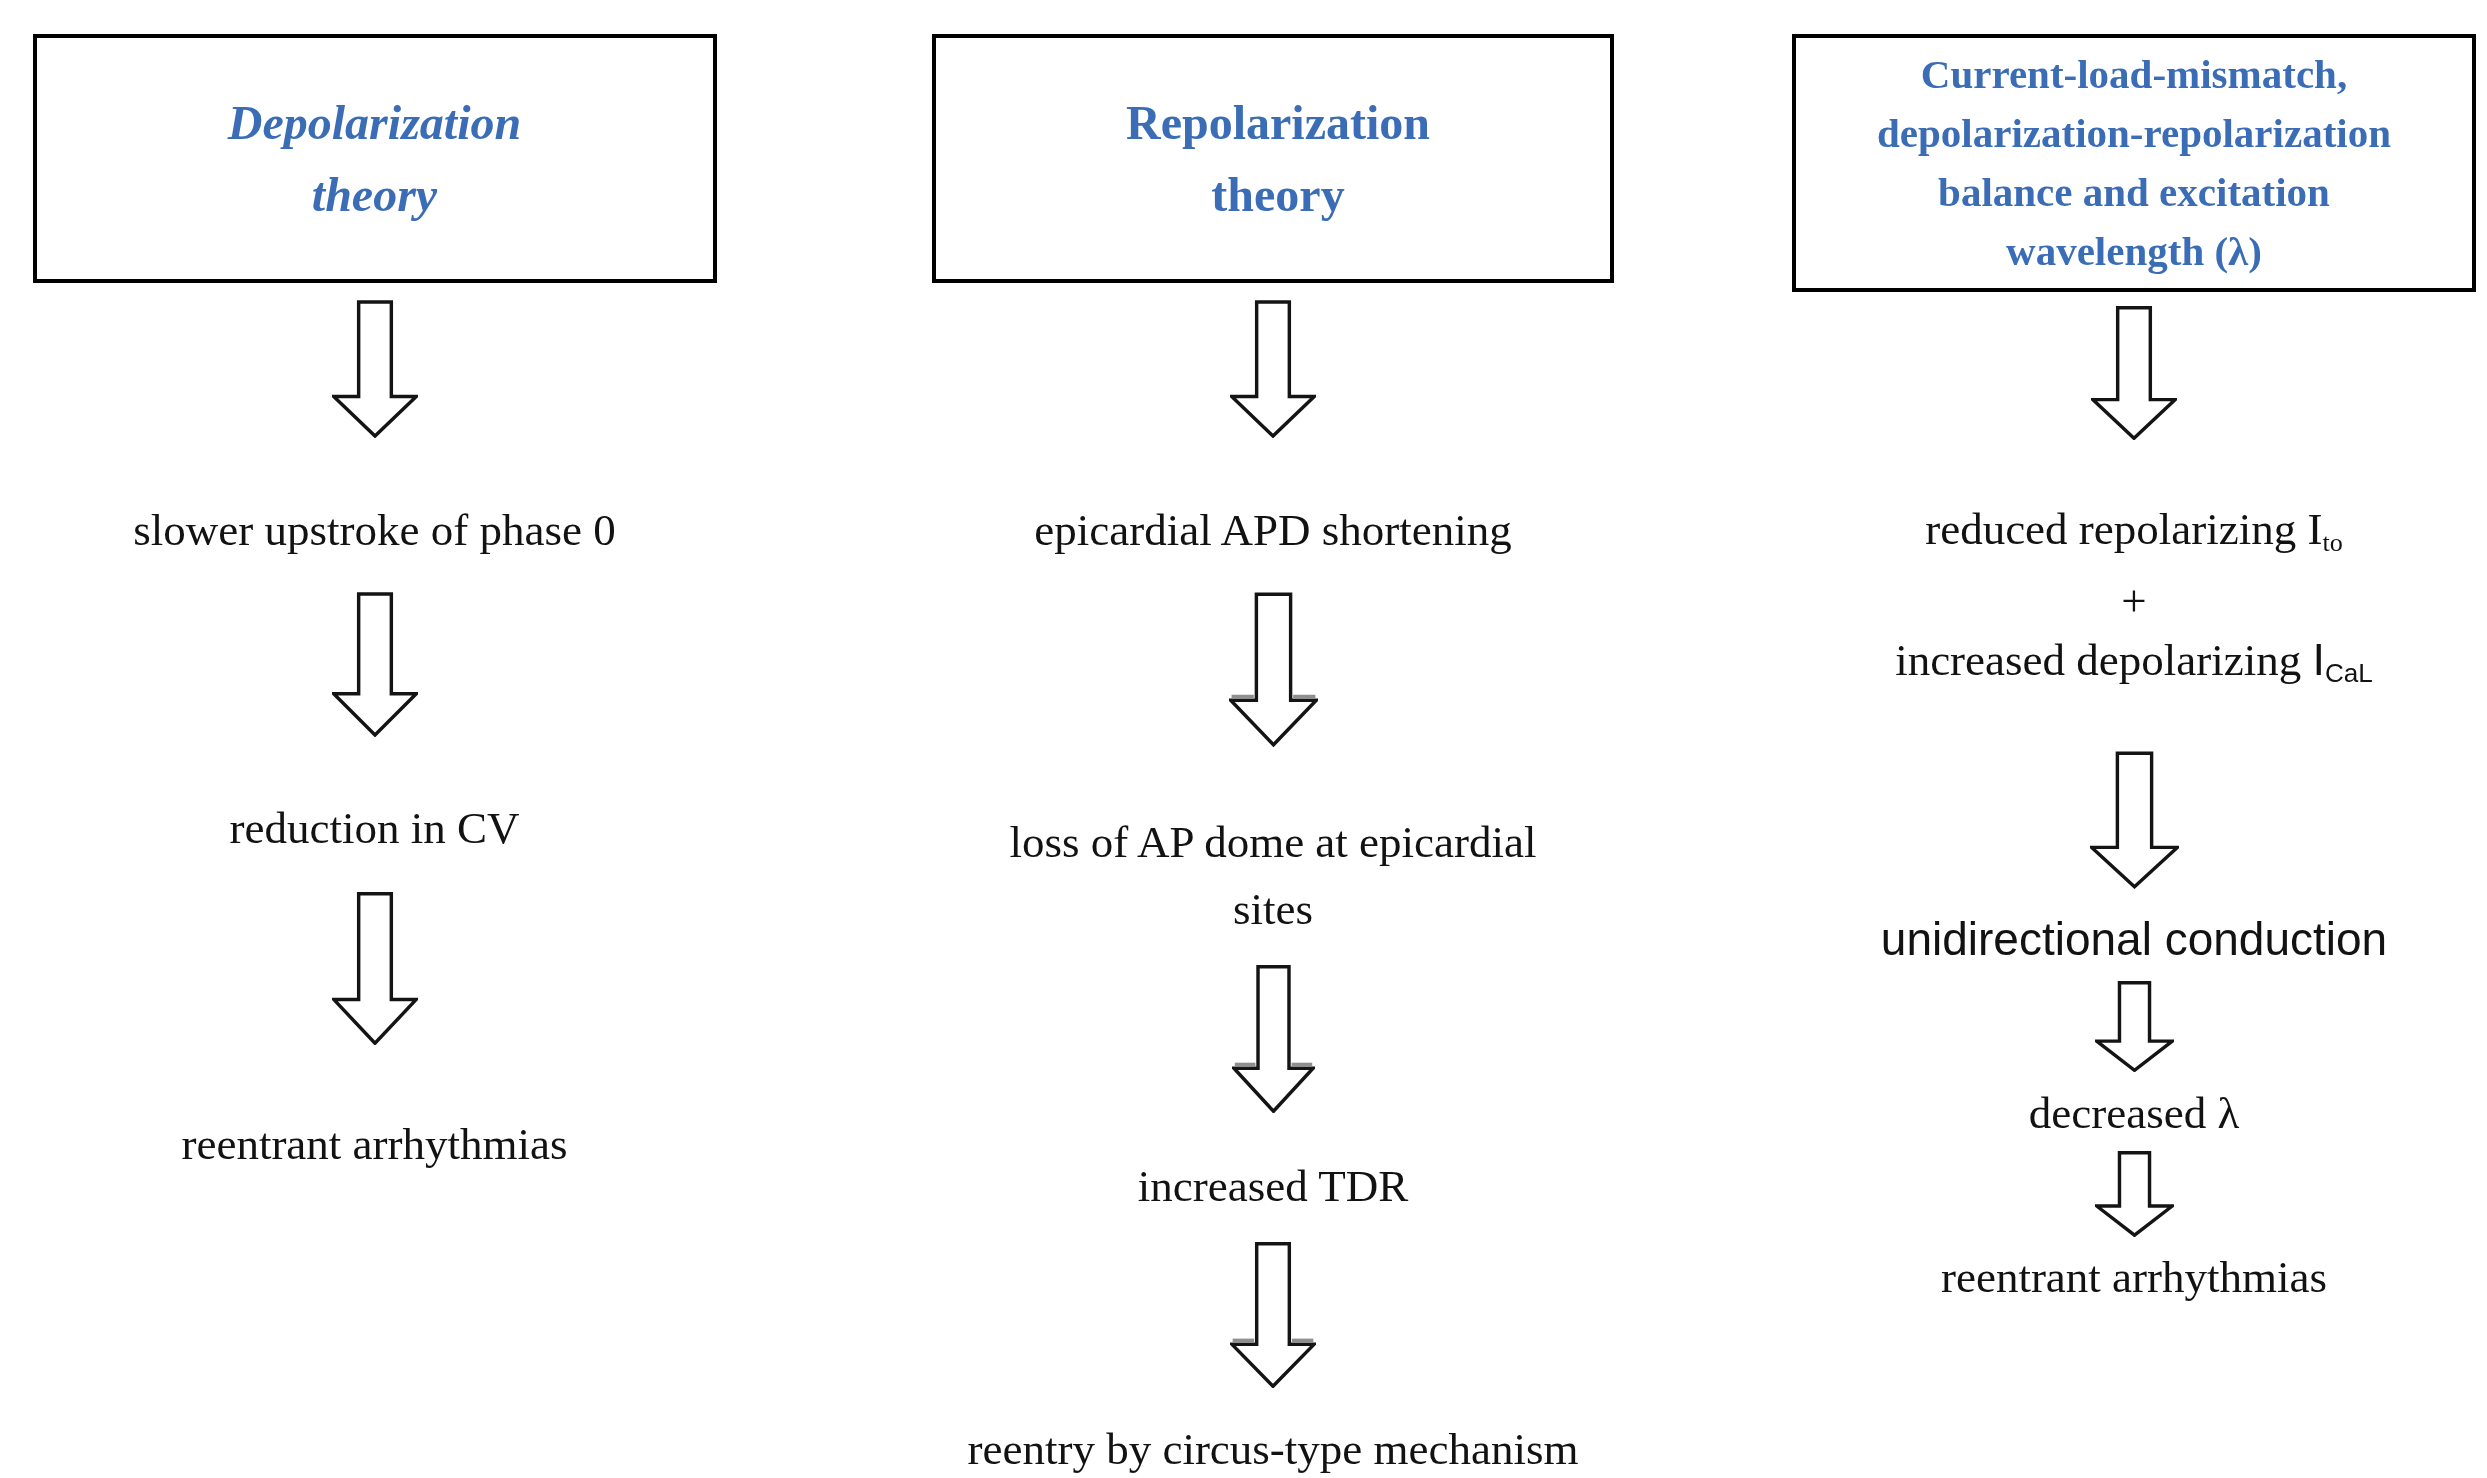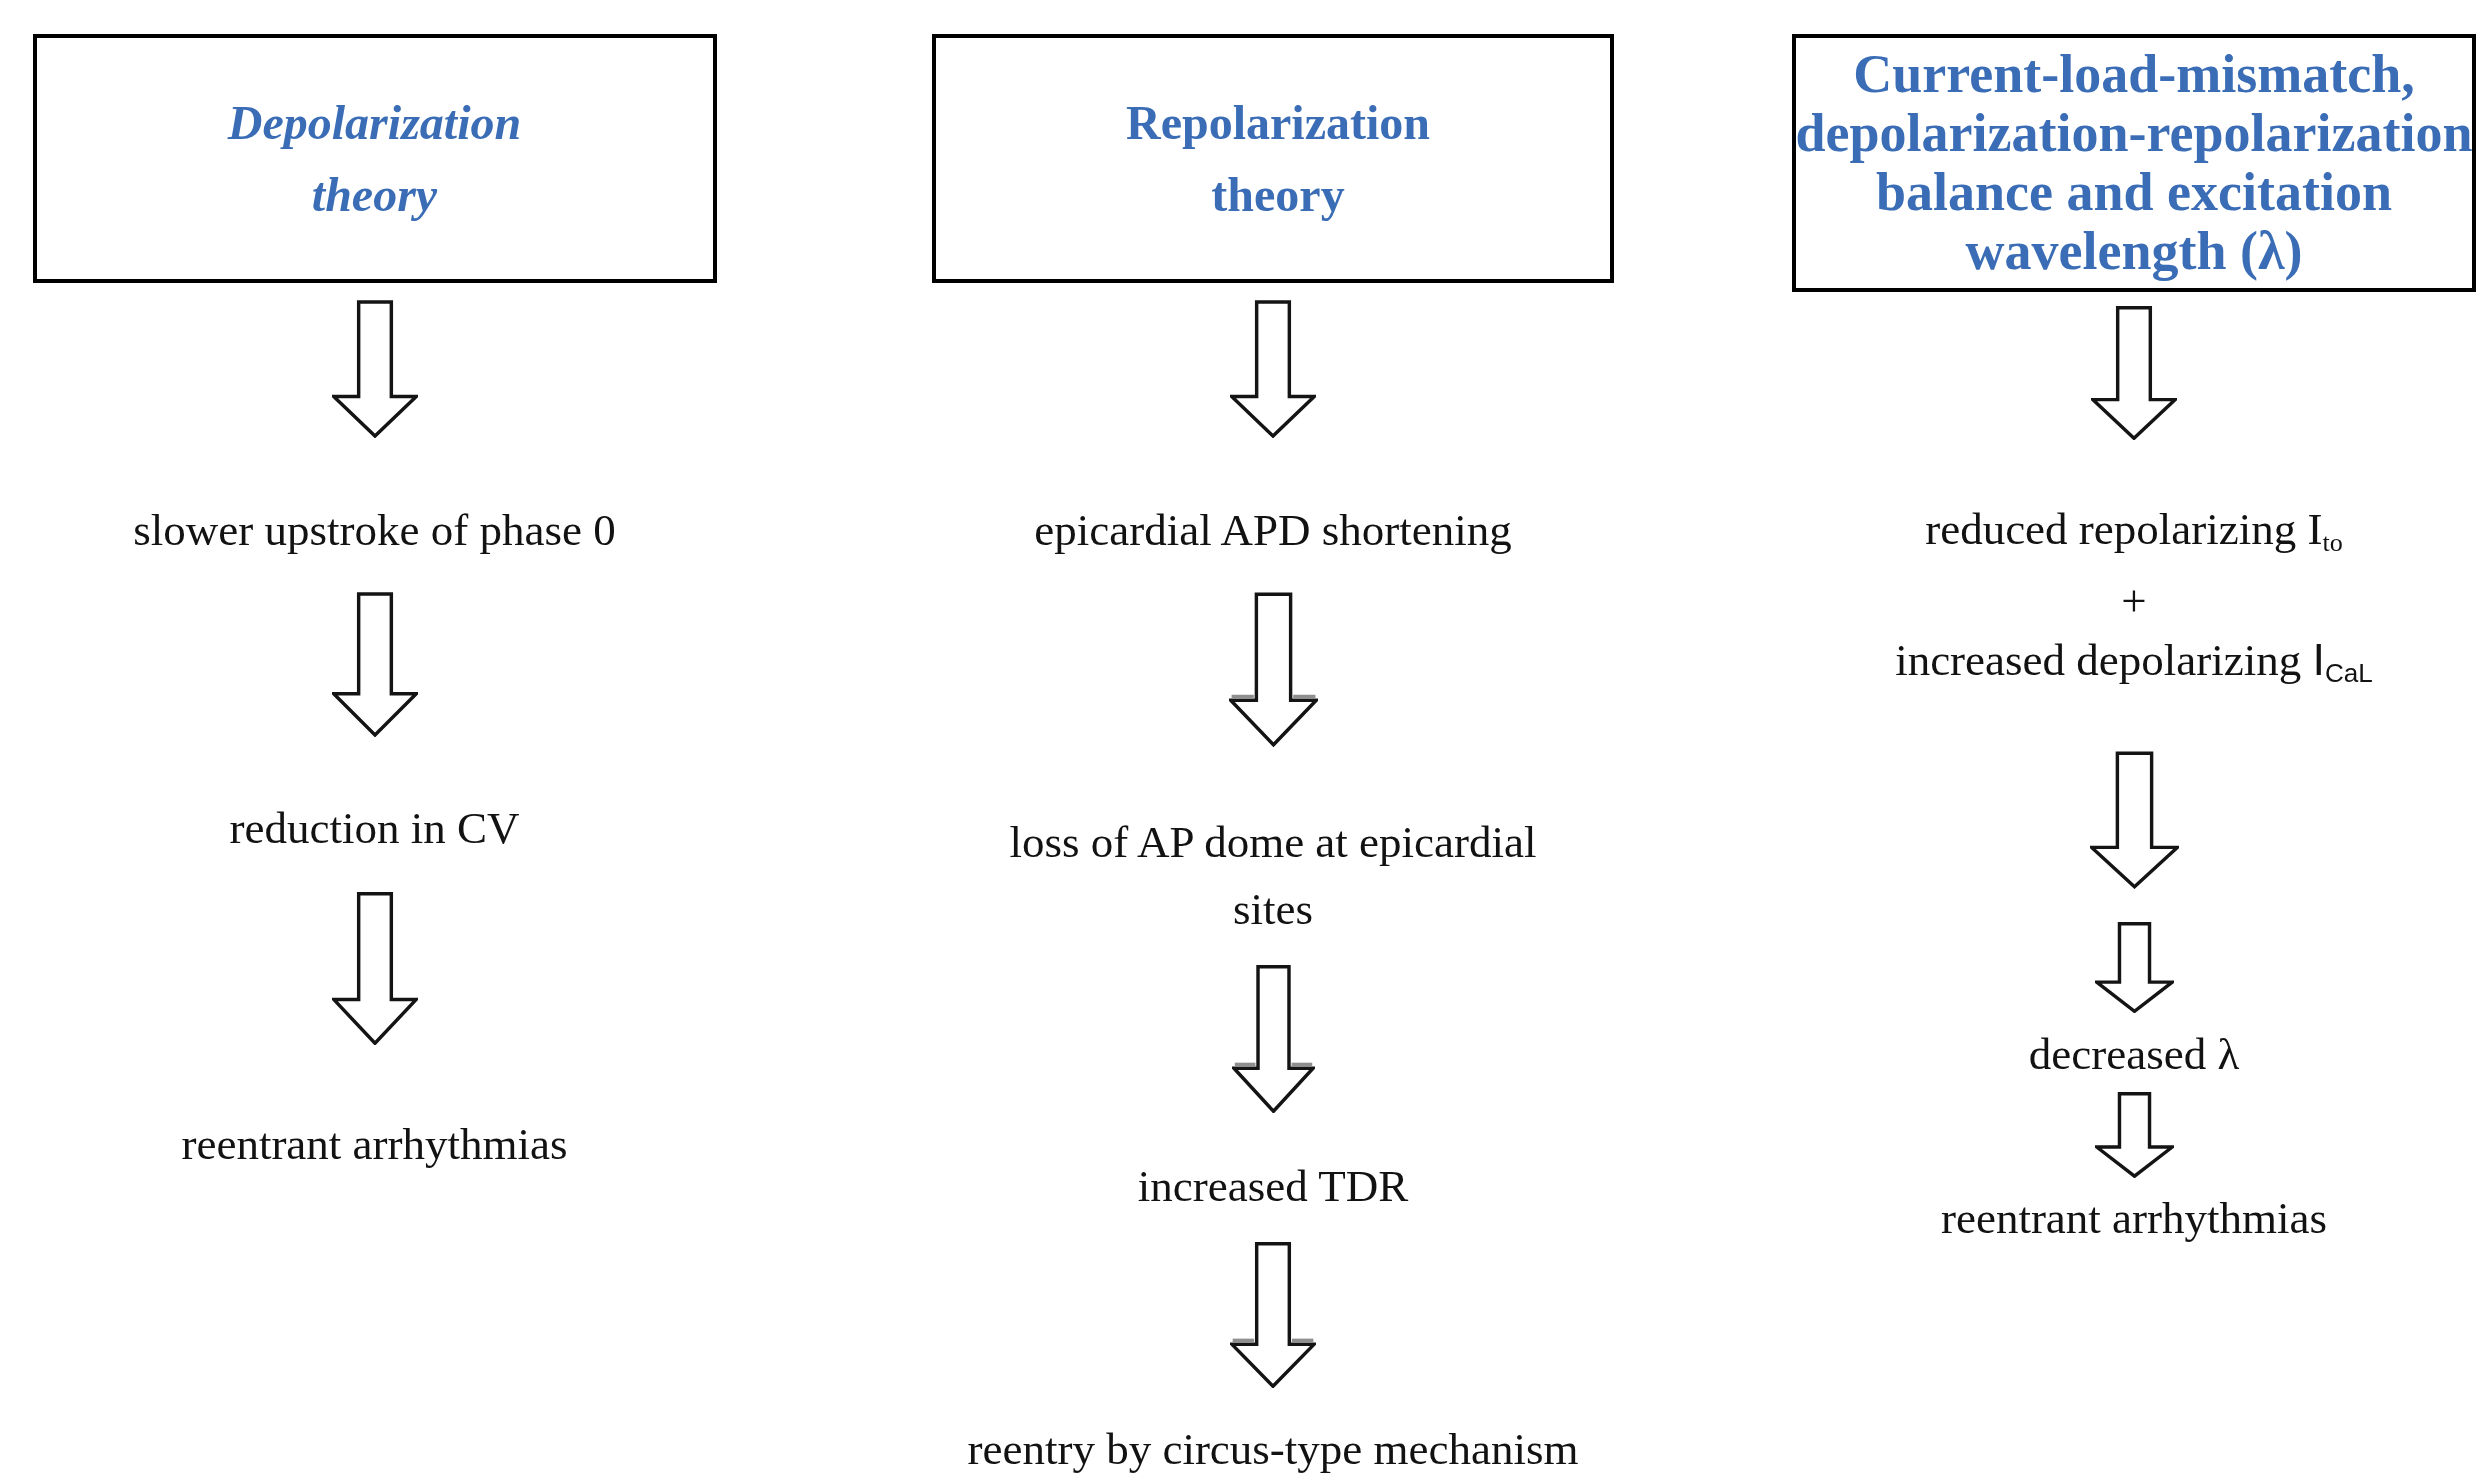--- a/index.html
+++ b/index.html
@@ -31,21 +31,21 @@
   .box-1 { margin-top: 34px; width: 684px; height: 249px; font-style: italic; }
   .box-2 { margin-top: 34px; width: 682px; height: 249px; padding-left: 10px; }
   .box-3 { margin-top: 34px; width: 684px; height: 258px; }
 
   .hline {
     font-weight: bold;
     color: #3a6db6;
     white-space: nowrap;
   }
   .box-1 .hline, .box-2 .hline { font-size: 48px; line-height: 72px; }
-  .box-3 .hline { font-size: 54px; line-height: 59px; }
+  .box-3 .hline { font-size: 41px; line-height: 59px; }
 
   .step {
     font-size: 45px;
     line-height: 65px;
     text-align: center;
     white-space: nowrap;
   }
   .step .line { white-space: nowrap; }
   .sans {
     font-family: "Liberation Sans", "DejaVu Sans", sans-serif;
@@ -145,20 +145,21 @@
       </svg>
     <div class="step c3-s1">
       <div class="line"><span>reduced repolarizing </span><span class="sym-serif">I</span><span class="sub sym-serif">to</span></div>
       <div class="plus-line">+</div>
       <div class="line"><span>increased depolarizing </span><span class="sym-sans">I</span><span class="sub sym-sans">CaL</span></div>
     </div>
     <svg class="arrow c3-a2" width="89" height="138" viewBox="0 0 104 160">
         <polygon points="32,2 72,2 72,112 102,112 52,158 2,112 32,112" fill="#ffffff" stroke="#141414" stroke-width="4" stroke-linejoin="miter"></polygon>
       </svg>
     <div class="step sans c3-s2">
+      <div class="line">unidirectional conduction</div>
     </div>
     <svg class="arrow c3-a3" width="79" height="91" viewBox="0 0 92 106">
         <polygon points="28.5,2 63.5,2 63.5,70 90,70 46,104 2,70 28.5,70" fill="#ffffff" stroke="#141414" stroke-width="4" stroke-linejoin="miter"></polygon>
       </svg>
     <div class="step c3-s3">decreased λ</div>
     <svg class="arrow c3-a4" width="79" height="86" viewBox="0 0 92 100">
         <polygon points="28.5,2 63.5,2 63.5,64 90,64 46,98 2,64 28.5,64" fill="#ffffff" stroke="#141414" stroke-width="4" stroke-linejoin="miter"></polygon>
       </svg>
     <div class="step c3-s4">reentrant arrhythmias</div>
   </div>

